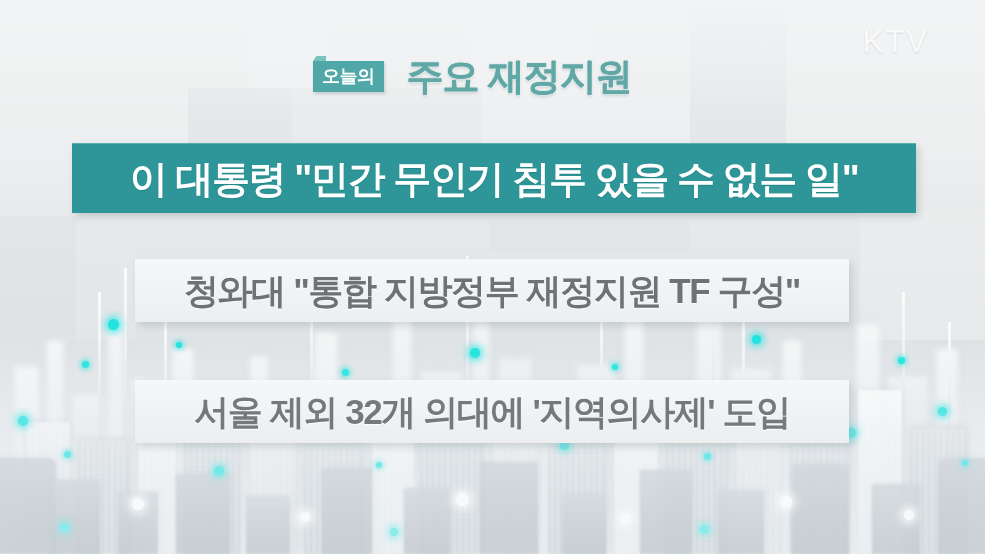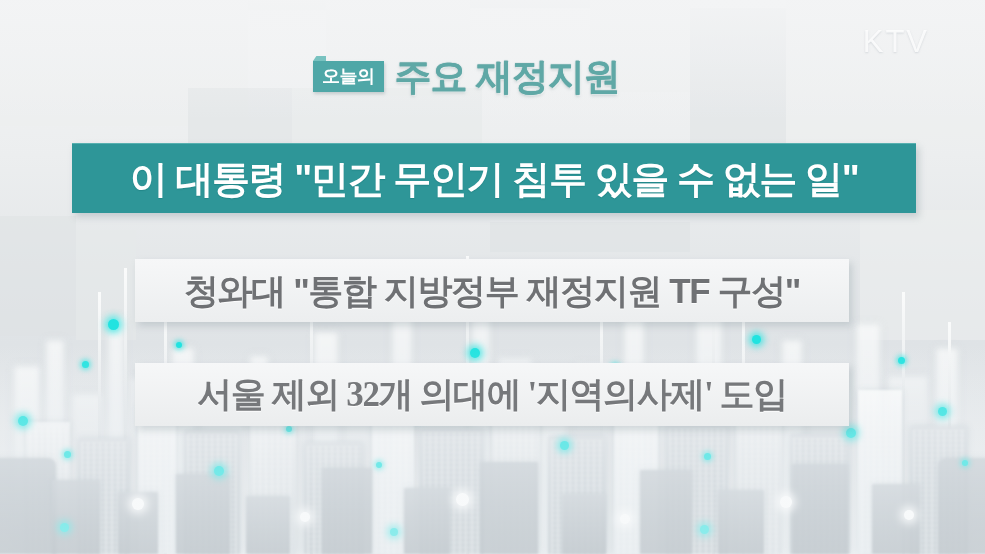--- a/index.html
+++ b/index.html
@@ -60,21 +60,21 @@
   
   .ktv{
     position:absolute;top:24px;right:56px;
     font-size:31px;letter-spacing:2px;font-weight:400;
     color:rgba(255,255,255,.82);
     text-shadow:0 1px 2px rgba(160,170,178,.35);
     user-select:none;
   }
 
   
-  .titlebar{position:absolute;left:313px;top:58px;display:flex;align-items:center;gap:11px;}
+  .titlebar{position:absolute;left:313px;top:58px;display:flex;align-items:center;gap:23px;}
   .badge{
     position:relative;
     background:#4fa7a7;
     color:#ffffff;
     font-size:18px;font-weight:700;
     padding:6px 9px 7px 9px;
     line-height:1;
     letter-spacing:-.5px;
     box-shadow:1px 2px 3px rgba(120,140,145,.35);
   }
@@ -120,24 +120,23 @@
     left:135px;top:259px;width:714px;height:63px;
     background:linear-gradient(180deg,#f6f7f8 0%,#eceeef 100%);
     box-shadow:3px 4px 7px rgba(130,145,152,.3);
   }
   #banner-2 .txt{
     color:#6f7174;font-size:35px;
     text-shadow:0 1px 0 rgba(255,255,255,.8);
   }
 
   #banner-3{
-    left:135px;top:363px;width:714px;height:63px;
+    left:135px;top:380px;width:714px;height:63px;
     background:linear-gradient(180deg,#f6f7f8 0%,#ebedee 100%);
     box-shadow:3px 4px 7px rgba(130,145,152,.3);
-    font-family:Liberation Serif, serif;
   }
   #banner-3 .txt{
     color:#76787b;font-size:35px;
     text-shadow:0 1px 0 rgba(255,255,255,.8);
   }
 </style>
 </head>
 <body>
 
 <div id="stage">

